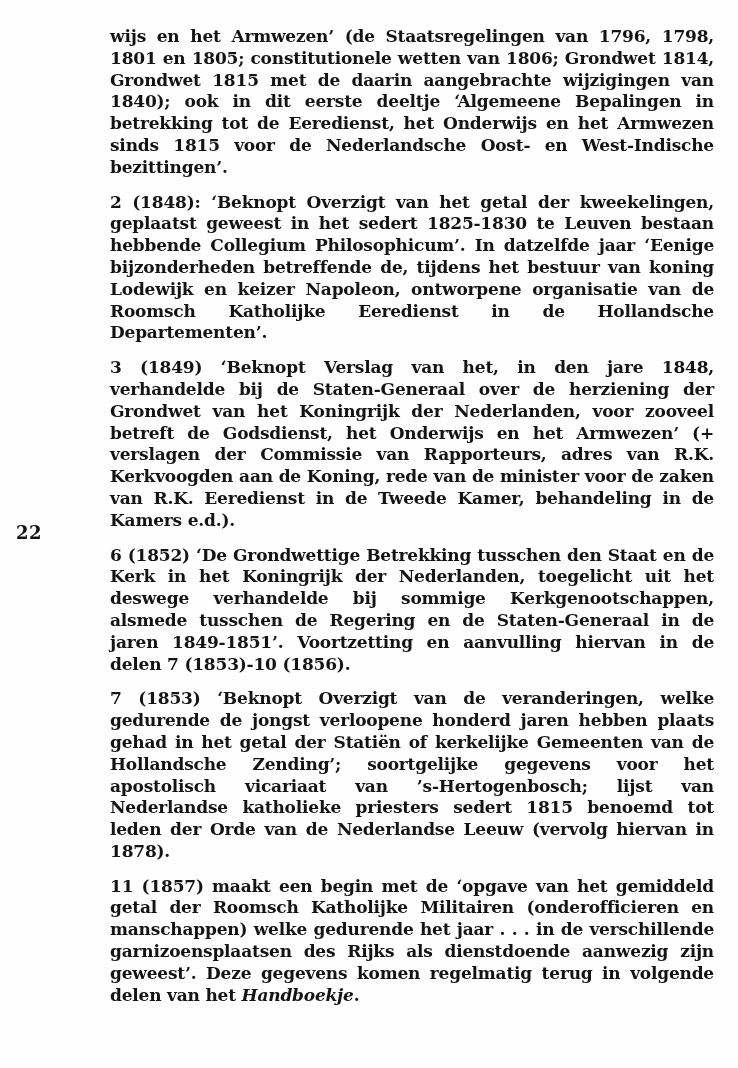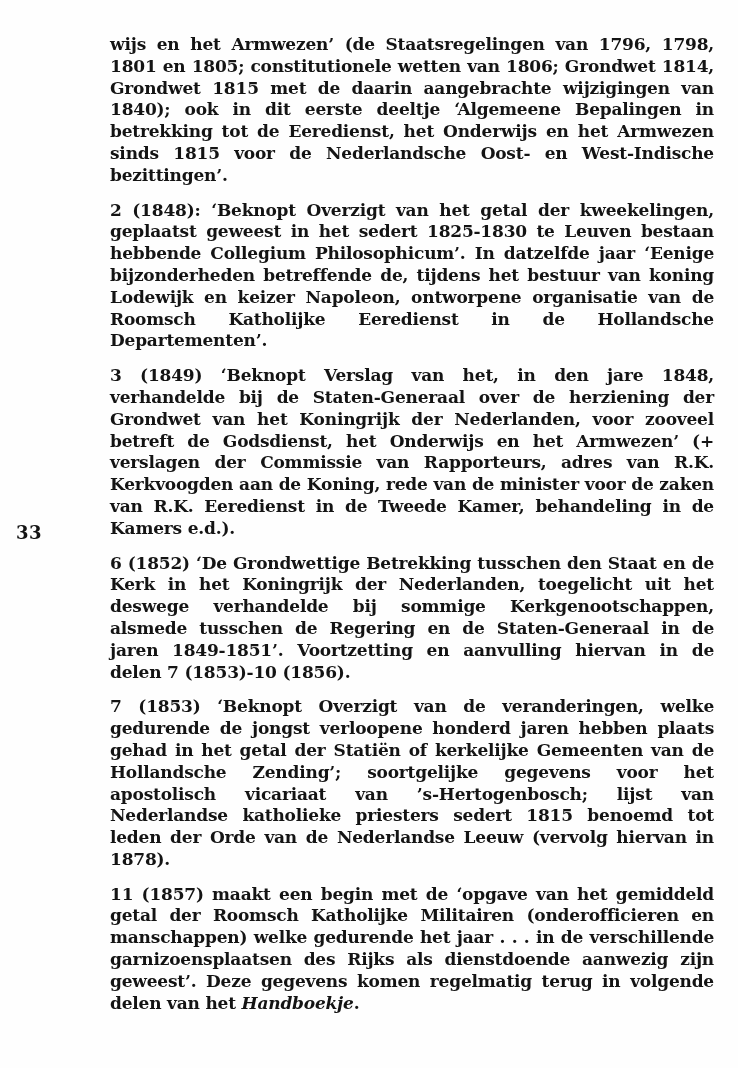--- a/index.html
+++ b/index.html
@@ -30,32 +30,32 @@
     position: absolute;
     left: 110px;
     top: 26px;
     width: 604px;
     font-size: 17px;
     line-height: 21.8px;
     text-align: justify;
     letter-spacing: -0.2px;
   }
   .text-column p {
-    margin: 8px 0 13px 0;
+    margin: 0 0 13px 0;
   }
   .italic {
     font-style: italic;
   }
 </style>
 </head>
 <body>
 
 <div class="page">
 
-  <div class="page-number">33</div>
+  <div class="page-number">22</div>
 
   <div class="text-column">
 
     <p class="para">wijs en het Armwezen’ (de Staatsregelingen van 1796, 1798, 1801 en 1805; constitutionele wetten van 1806; Grondwet 1814, Grondwet 1815 met de daarin aangebrachte wijzigingen van 1840); ook in dit eerste deeltje ‘Algemeene Bepalingen in betrekking tot de Eeredienst, het Onderwijs en het Armwezen sinds 1815 voor de Nederlandsche Oost- en West-Indische bezittingen’.</p>
 
     <p class="para">2 (1848): ‘Beknopt Overzigt van het getal der kweekelingen, geplaatst geweest in het sedert 1825-1830 te Leuven bestaan hebbende Collegium Philosophicum’. In datzelfde jaar ‘Eenige bijzonderheden betreffende de, tijdens het bestuur van koning Lodewijk en keizer Napoleon, ontworpene organisatie van de Roomsch Katholijke Eeredienst in de Hollandsche Departementen’.</p>
 
     <p class="para">3 (1849) ‘Beknopt Verslag van het, in den jare 1848, verhandelde bij de Staten-Generaal over de herziening der Grondwet van het Koningrijk der Nederlanden, voor zooveel betreft de Godsdienst, het Onderwijs en het Armwezen’ (+ verslagen der Commissie van Rapporteurs, adres van R.K. Kerkvoogden aan de Koning, rede van de minister voor de zaken van R.K. Eeredienst in de Tweede Kamer, behandeling in de Kamers e.d.).</p>
 
     <p class="para">6 (1852) ‘De Grondwettige Betrekking tusschen den Staat en de Kerk in het Koningrijk der Nederlanden, toegelicht uit het deswege verhandelde bij sommige Kerkgenootschappen, alsmede tusschen de Regering en de Staten-Generaal in de jaren 1849-1851’. Voortzetting en aanvulling hiervan in de delen 7 (1853)-10 (1856).</p>

